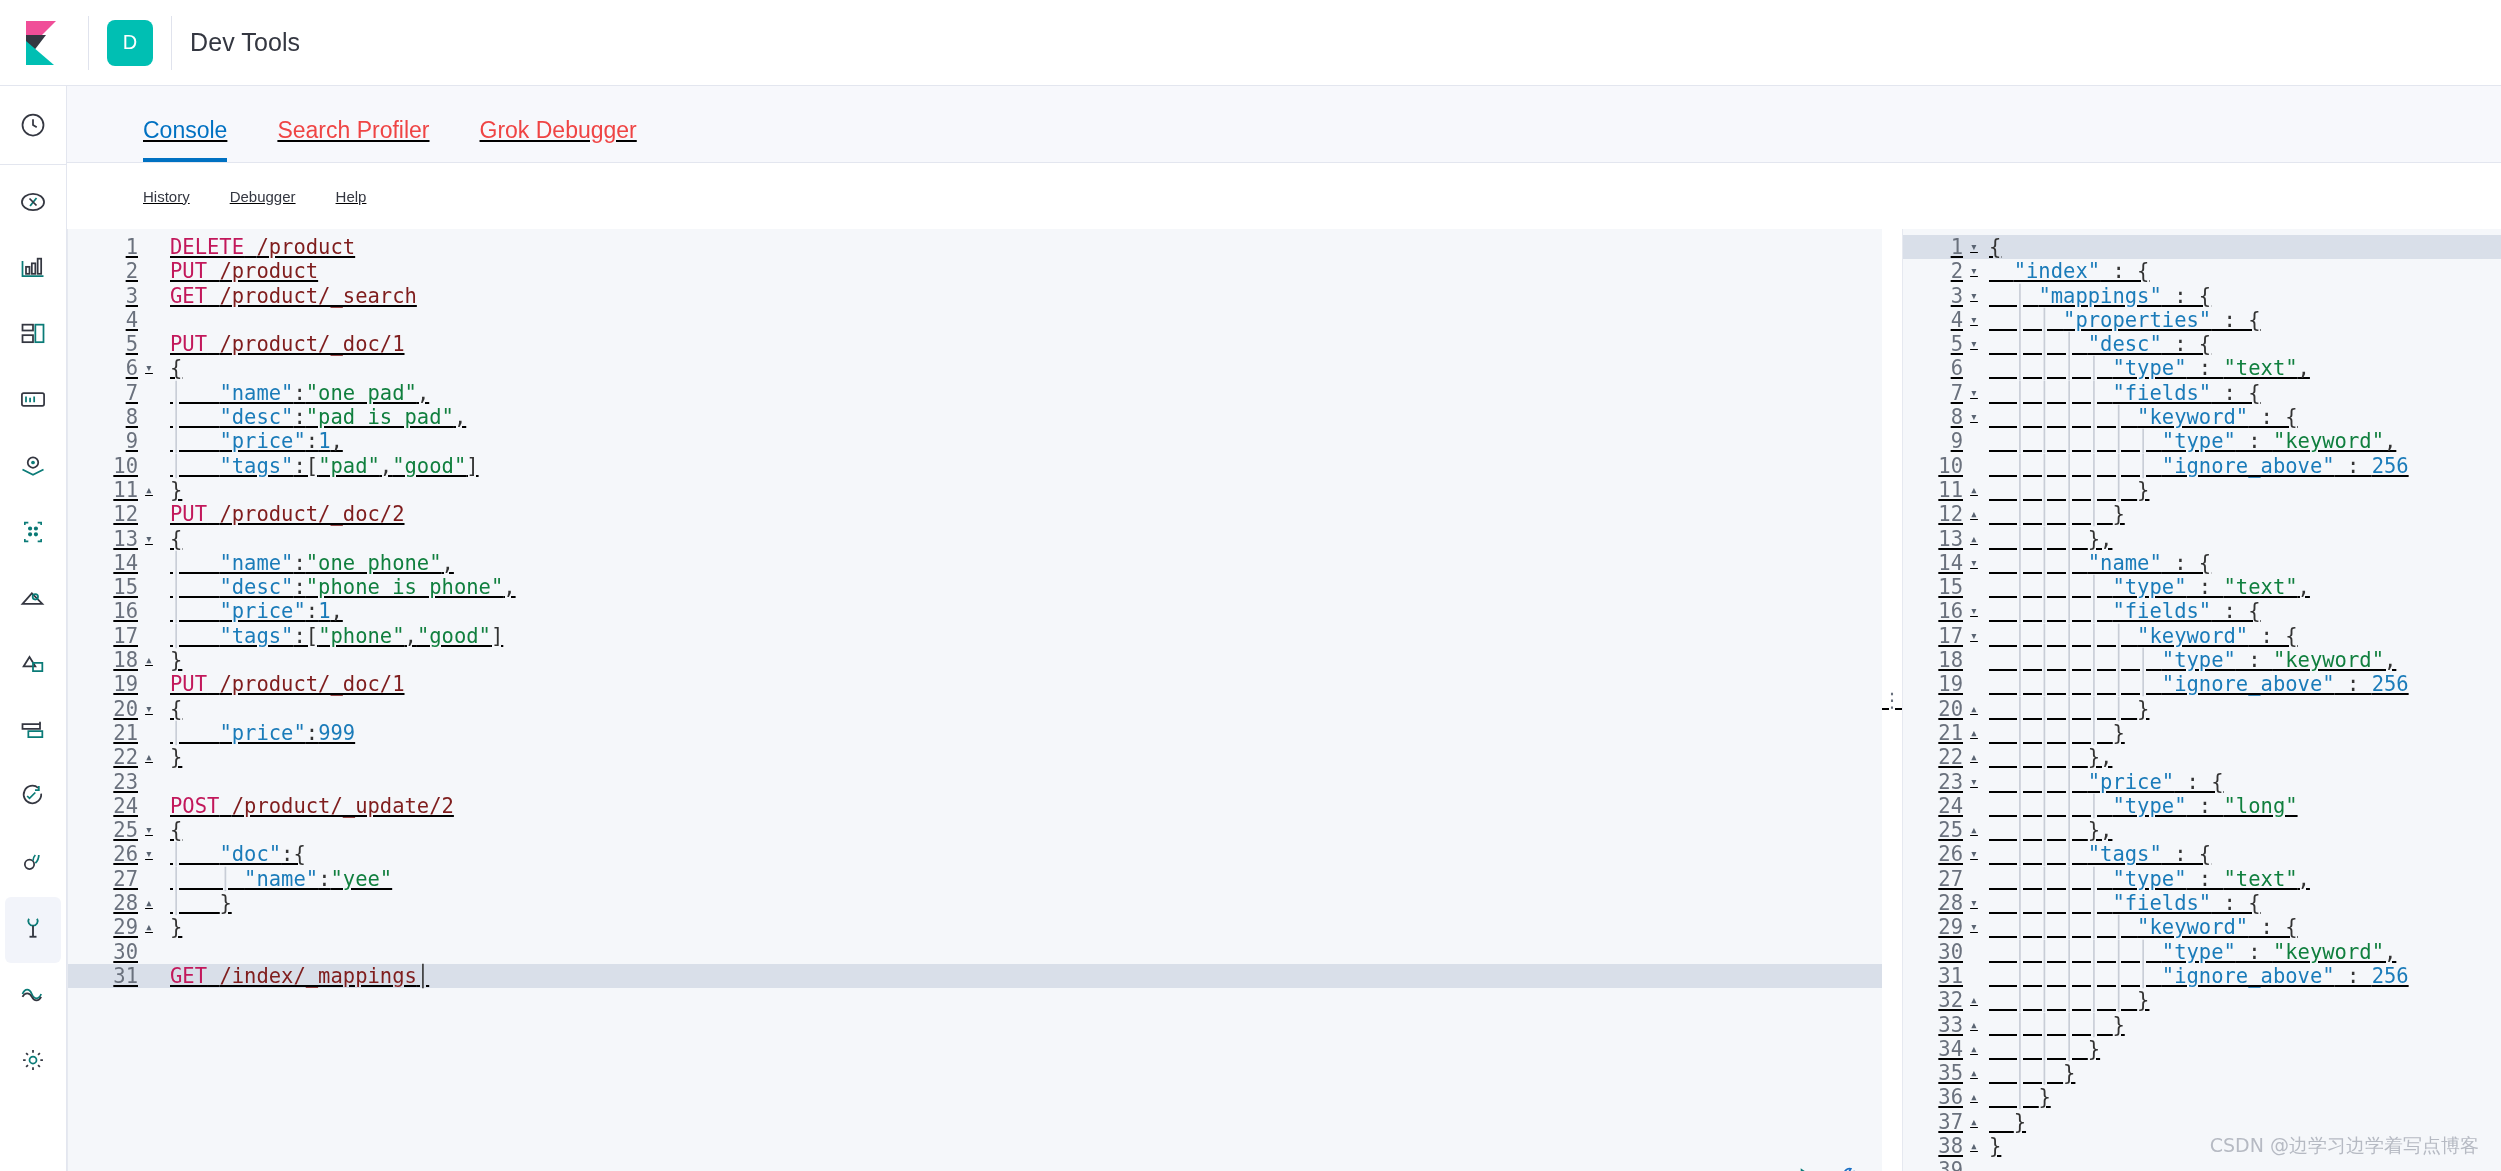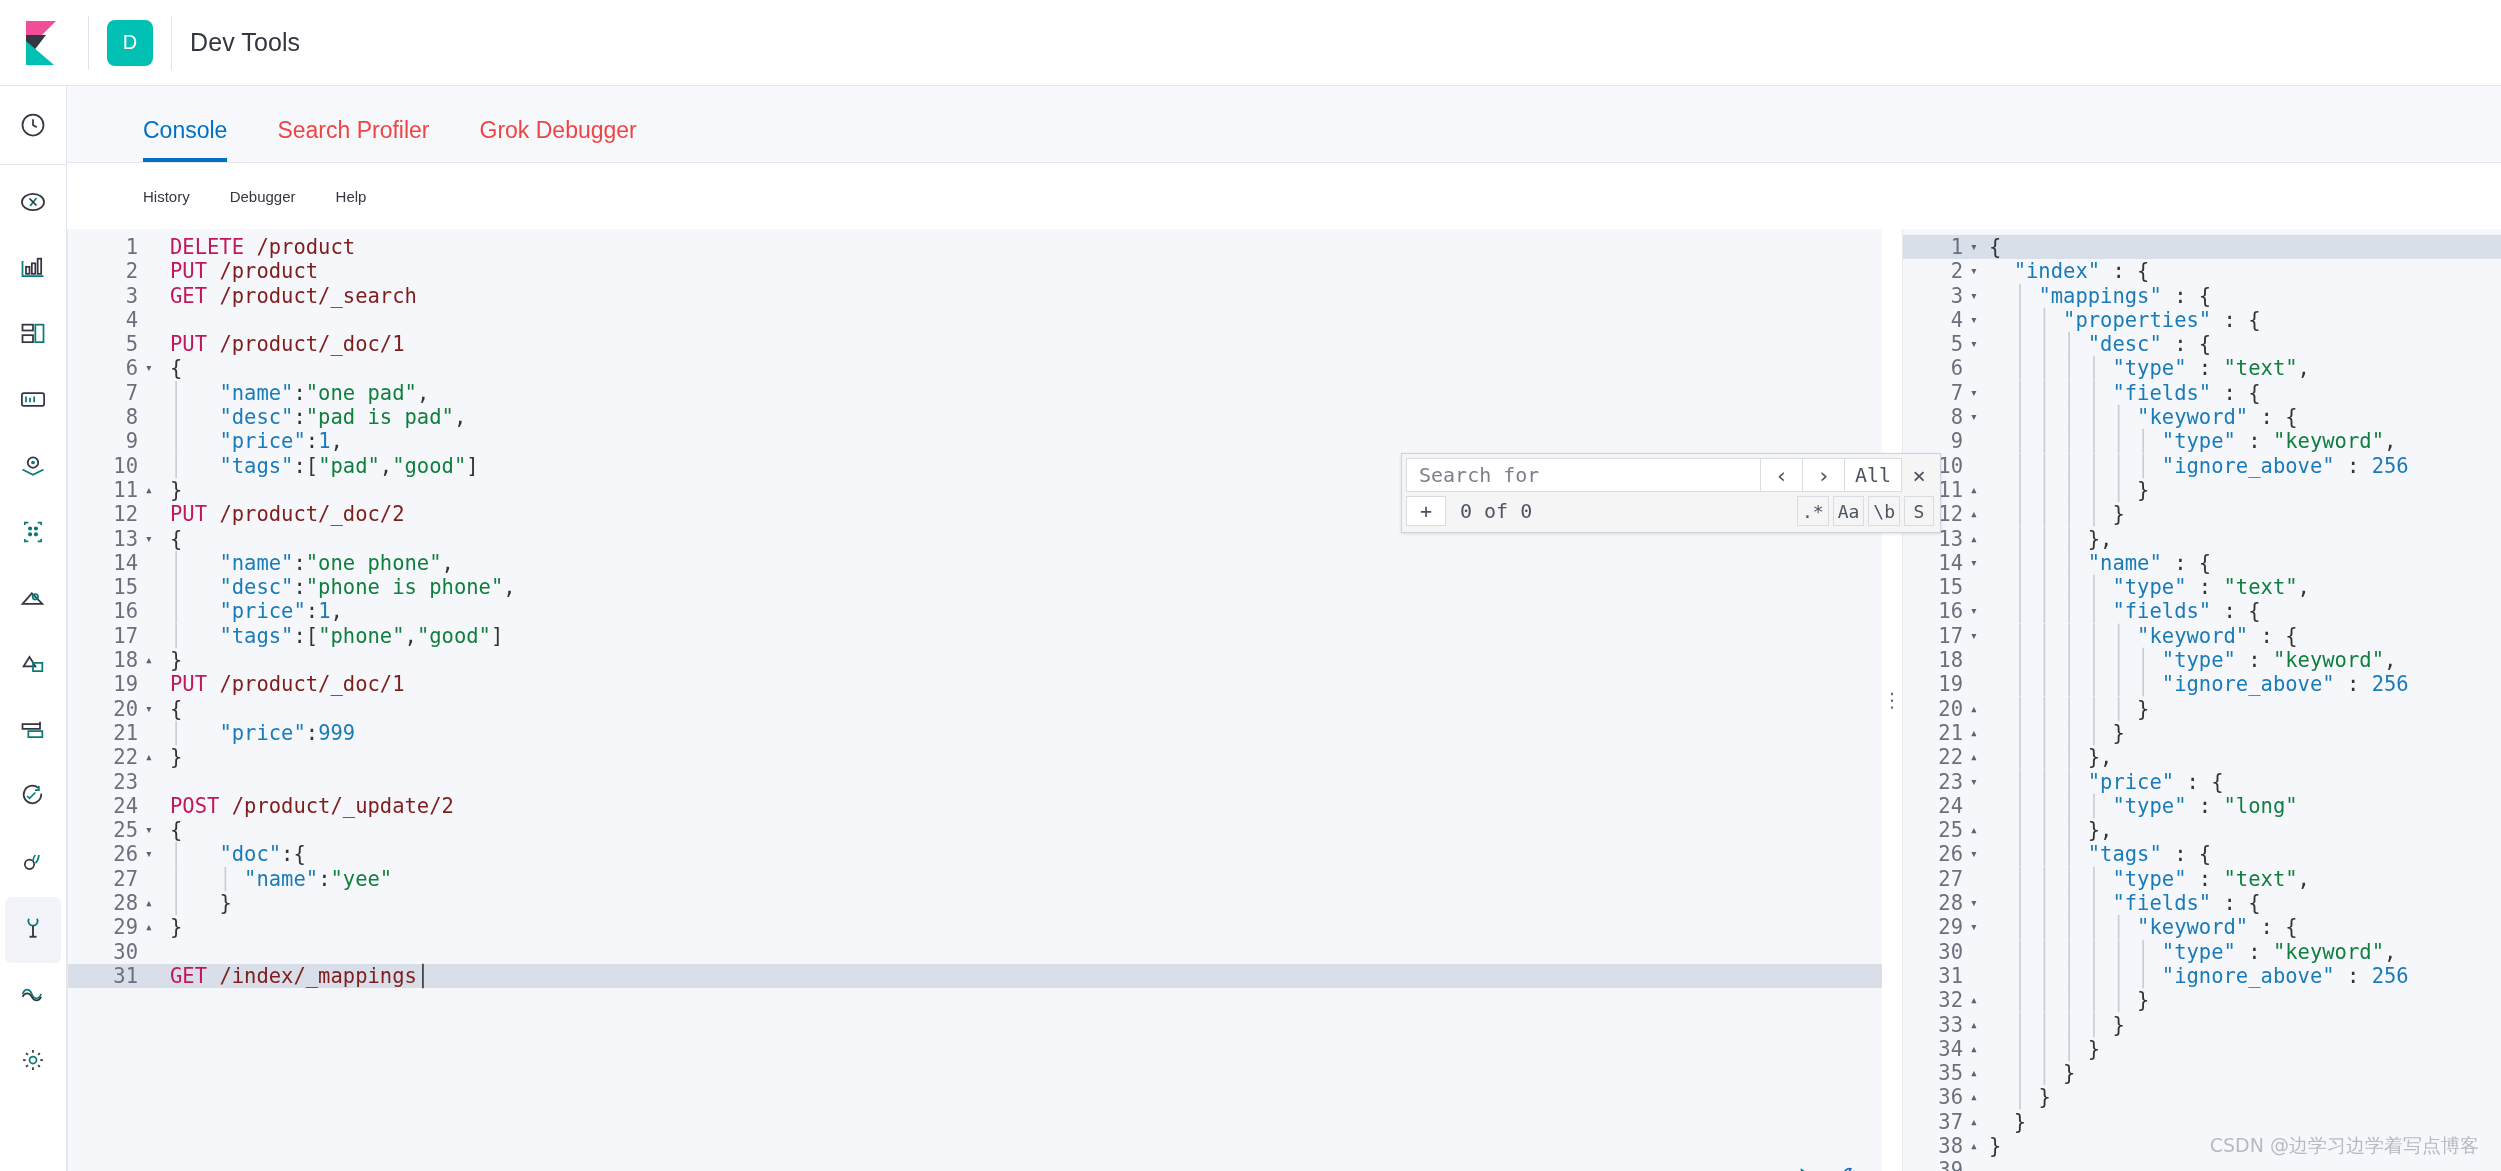--- a/index.html
+++ b/index.html
@@ -42,21 +42,21 @@
   }
   .rail-item {
     width: 56px; height: 66px;
     display: flex; align-items: center; justify-content: center;
     border-radius: 6px;
   }
   .rail-item.sel { background: #f2f4fa; }
   .rail-sep { width:67px; height:1px; background:#e3e6ef; margin: 4px 0 6px 0; }
 
   
-  .content { flex: 1; display: flex; flex-direction: column; min-width: 0; background: #fff; }
+  .content { flex: 1; display: flex; flex-direction: column; min-width: 0; background: #fff; text-decoration: underline; }
 
   .tabsbar {
     height: 77px; flex: 0 0 77px;
     background: #f7f8fc;
     display: flex; align-items: flex-end;
     padding-left: 76px;
     border-bottom: 1px solid #e3e6ef;
   }
   .tab {
     font-size: 23px; color: #ef4444;
@@ -382,36 +382,17 @@
 
         <div class="pane-divider">
           <span class="grip">⋮</span>
         </div>
 
         <div class="pane pane-right">
           <div class="code" id="response-code"><div class="ln hl"><div class="gutter gutter-r">1</div><div class="fold">▾</div><div class="src src-r"><span class="pun">{</span></div></div><div class="ln"><div class="gutter gutter-r">2</div><div class="fold">▾</div><div class="src src-r"><span class="pun">  </span><span class="key">"index"</span><span class="pun"> : {</span></div></div><div class="ln"><div class="gutter gutter-r">3</div><div class="fold">▾</div><div class="src src-r"><span class="ind">  │ </span><span class="key">"mappings"</span><span class="pun"> : {</span></div></div><div class="ln"><div class="gutter gutter-r">4</div><div class="fold">▾</div><div class="src src-r"><span class="ind">  │ │ </span><span class="key">"properties"</span><span class="pun"> : {</span></div></div><div class="ln"><div class="gutter gutter-r">5</div><div class="fold">▾</div><div class="src src-r"><span class="ind">  │ │ │ </span><span class="key">"desc"</span><span class="pun"> : {</span></div></div><div class="ln"><div class="gutter gutter-r">6</div><div class="fold"></div><div class="src src-r"><span class="ind">  │ │ │ │ </span><span class="key">"type"</span><span class="pun"> : </span><span class="str">"text"</span><span class="pun">,</span></div></div><div class="ln"><div class="gutter gutter-r">7</div><div class="fold">▾</div><div class="src src-r"><span class="ind">  │ │ │ │ </span><span class="key">"fields"</span><span class="pun"> : {</span></div></div><div class="ln"><div class="gutter gutter-r">8</div><div class="fold">▾</div><div class="src src-r"><span class="ind">  │ │ │ │ │ </span><span class="key">"keyword"</span><span class="pun"> : {</span></div></div><div class="ln"><div class="gutter gutter-r">9</div><div class="fold"></div><div class="src src-r"><span class="ind">  │ │ │ │ │ │ </span><span class="key">"type"</span><span class="pun"> : </span><span class="str">"keyword"</span><span class="pun">,</span></div></div><div class="ln"><div class="gutter gutter-r">10</div><div class="fold"></div><div class="src src-r"><span class="ind">  │ │ │ │ │ │ </span><span class="key">"ignore_above"</span><span class="pun"> : </span><span class="num">256</span></div></div><div class="ln"><div class="gutter gutter-r">11</div><div class="fold">▴</div><div class="src src-r"><span class="ind">  │ │ │ │ │ </span><span class="pun">}</span></div></div><div class="ln"><div class="gutter gutter-r">12</div><div class="fold">▴</div><div class="src src-r"><span class="ind">  │ │ │ │ </span><span class="pun">}</span></div></div><div class="ln"><div class="gutter gutter-r">13</div><div class="fold">▴</div><div class="src src-r"><span class="ind">  │ │ │ </span><span class="pun">},</span></div></div><div class="ln"><div class="gutter gutter-r">14</div><div class="fold">▾</div><div class="src src-r"><span class="ind">  │ │ │ </span><span class="key">"name"</span><span class="pun"> : {</span></div></div><div class="ln"><div class="gutter gutter-r">15</div><div class="fold"></div><div class="src src-r"><span class="ind">  │ │ │ │ </span><span class="key">"type"</span><span class="pun"> : </span><span class="str">"text"</span><span class="pun">,</span></div></div><div class="ln"><div class="gutter gutter-r">16</div><div class="fold">▾</div><div class="src src-r"><span class="ind">  │ │ │ │ </span><span class="key">"fields"</span><span class="pun"> : {</span></div></div><div class="ln"><div class="gutter gutter-r">17</div><div class="fold">▾</div><div class="src src-r"><span class="ind">  │ │ │ │ │ </span><span class="key">"keyword"</span><span class="pun"> : {</span></div></div><div class="ln"><div class="gutter gutter-r">18</div><div class="fold"></div><div class="src src-r"><span class="ind">  │ │ │ │ │ │ </span><span class="key">"type"</span><span class="pun"> : </span><span class="str">"keyword"</span><span class="pun">,</span></div></div><div class="ln"><div class="gutter gutter-r">19</div><div class="fold"></div><div class="src src-r"><span class="ind">  │ │ │ │ │ │ </span><span class="key">"ignore_above"</span><span class="pun"> : </span><span class="num">256</span></div></div><div class="ln"><div class="gutter gutter-r">20</div><div class="fold">▴</div><div class="src src-r"><span class="ind">  │ │ │ │ │ </span><span class="pun">}</span></div></div><div class="ln"><div class="gutter gutter-r">21</div><div class="fold">▴</div><div class="src src-r"><span class="ind">  │ │ │ │ </span><span class="pun">}</span></div></div><div class="ln"><div class="gutter gutter-r">22</div><div class="fold">▴</div><div class="src src-r"><span class="ind">  │ │ │ </span><span class="pun">},</span></div></div><div class="ln"><div class="gutter gutter-r">23</div><div class="fold">▾</div><div class="src src-r"><span class="ind">  │ │ │ </span><span class="key">"price"</span><span class="pun"> : {</span></div></div><div class="ln"><div class="gutter gutter-r">24</div><div class="fold"></div><div class="src src-r"><span class="ind">  │ │ │ │ </span><span class="key">"type"</span><span class="pun"> : </span><span class="str">"long"</span></div></div><div class="ln"><div class="gutter gutter-r">25</div><div class="fold">▴</div><div class="src src-r"><span class="ind">  │ │ │ </span><span class="pun">},</span></div></div><div class="ln"><div class="gutter gutter-r">26</div><div class="fold">▾</div><div class="src src-r"><span class="ind">  │ │ │ </span><span class="key">"tags"</span><span class="pun"> : {</span></div></div><div class="ln"><div class="gutter gutter-r">27</div><div class="fold"></div><div class="src src-r"><span class="ind">  │ │ │ │ </span><span class="key">"type"</span><span class="pun"> : </span><span class="str">"text"</span><span class="pun">,</span></div></div><div class="ln"><div class="gutter gutter-r">28</div><div class="fold">▾</div><div class="src src-r"><span class="ind">  │ │ │ │ </span><span class="key">"fields"</span><span class="pun"> : {</span></div></div><div class="ln"><div class="gutter gutter-r">29</div><div class="fold">▾</div><div class="src src-r"><span class="ind">  │ │ │ │ │ </span><span class="key">"keyword"</span><span class="pun"> : {</span></div></div><div class="ln"><div class="gutter gutter-r">30</div><div class="fold"></div><div class="src src-r"><span class="ind">  │ │ │ │ │ │ </span><span class="key">"type"</span><span class="pun"> : </span><span class="str">"keyword"</span><span class="pun">,</span></div></div><div class="ln"><div class="gutter gutter-r">31</div><div class="fold"></div><div class="src src-r"><span class="ind">  │ │ │ │ │ │ </span><span class="key">"ignore_above"</span><span class="pun"> : </span><span class="num">256</span></div></div><div class="ln"><div class="gutter gutter-r">32</div><div class="fold">▴</div><div class="src src-r"><span class="ind">  │ │ │ │ │ </span><span class="pun">}</span></div></div><div class="ln"><div class="gutter gutter-r">33</div><div class="fold">▴</div><div class="src src-r"><span class="ind">  │ │ │ │ </span><span class="pun">}</span></div></div><div class="ln"><div class="gutter gutter-r">34</div><div class="fold">▴</div><div class="src src-r"><span class="ind">  │ │ │ </span><span class="pun">}</span></div></div><div class="ln"><div class="gutter gutter-r">35</div><div class="fold">▴</div><div class="src src-r"><span class="ind">  │ │ </span><span class="pun">}</span></div></div><div class="ln"><div class="gutter gutter-r">36</div><div class="fold">▴</div><div class="src src-r"><span class="ind">  │ </span><span class="pun">}</span></div></div><div class="ln"><div class="gutter gutter-r">37</div><div class="fold">▴</div><div class="src src-r"><span class="pun">  </span><span class="pun">}</span></div></div><div class="ln"><div class="gutter gutter-r">38</div><div class="fold">▴</div><div class="src src-r"><span class="pun">}</span></div></div><div class="ln"><div class="gutter gutter-r">39</div><div class="fold"></div><div class="src src-r"></div></div></div>
           <div class="watermark">CSDN @边学习边学着写点博客</div>
         </div>
 
-        <div class="searchbox">
-          <div class="sb-row1">
-            <div class="sb-input">Search for</div>
-            <div class="sb-btn">‹</div>
-            <div class="sb-btn">›</div>
-            <div class="sb-all">All</div>
-            <div class="sb-close">×</div>
-          </div>
-          <div class="sb-row2">
-            <div class="sb-plus">+</div>
-            <div class="sb-count">0 of 0</div>
-            <div class="sb-flags">
-              <div class="sb-flag">.*</div>
-              <div class="sb-flag">Aa</div>
-              <div class="sb-flag">\b</div>
-              <div class="sb-flag">S</div>
-            </div>
-          </div>
-        </div>
 
       </div>
     </div>
   </div>
 </div>
 
 </body></html>

